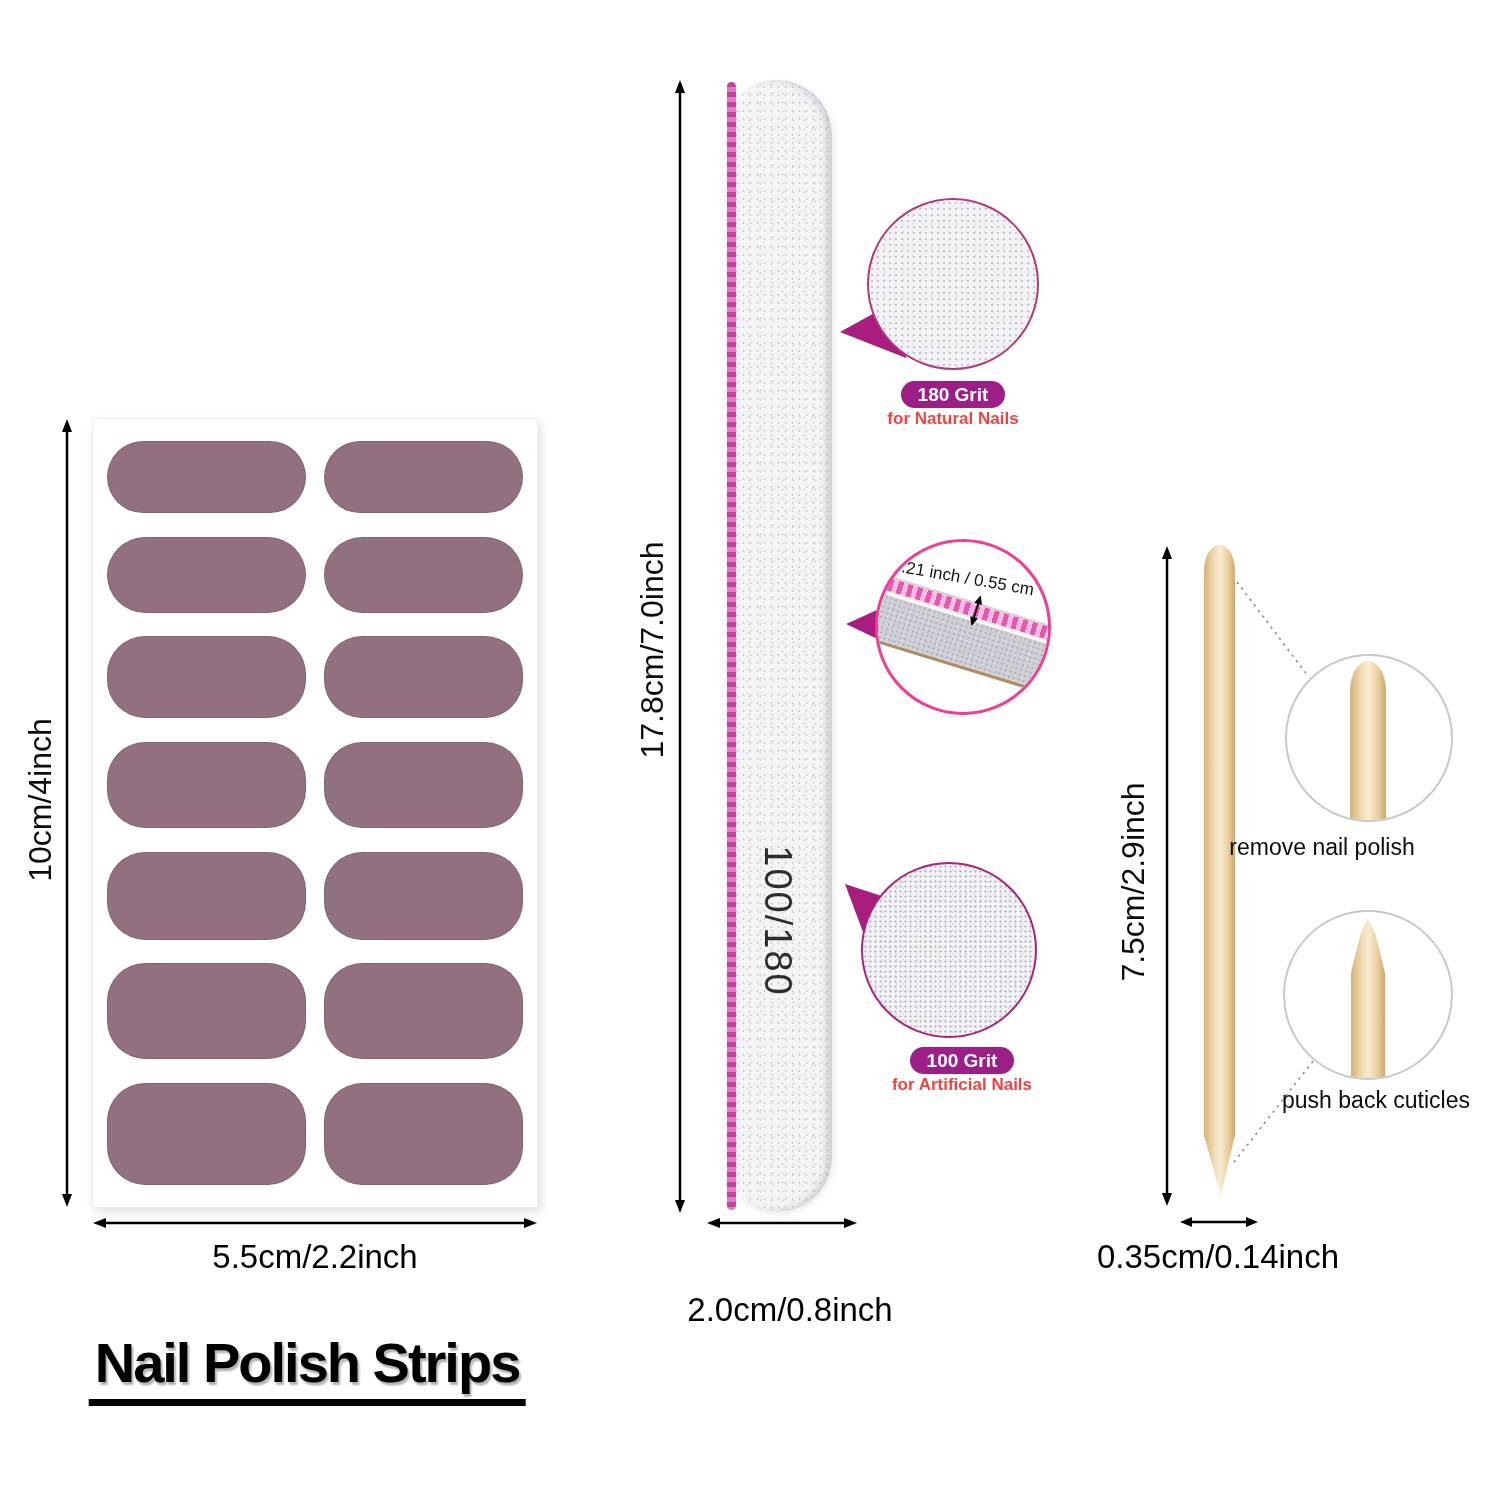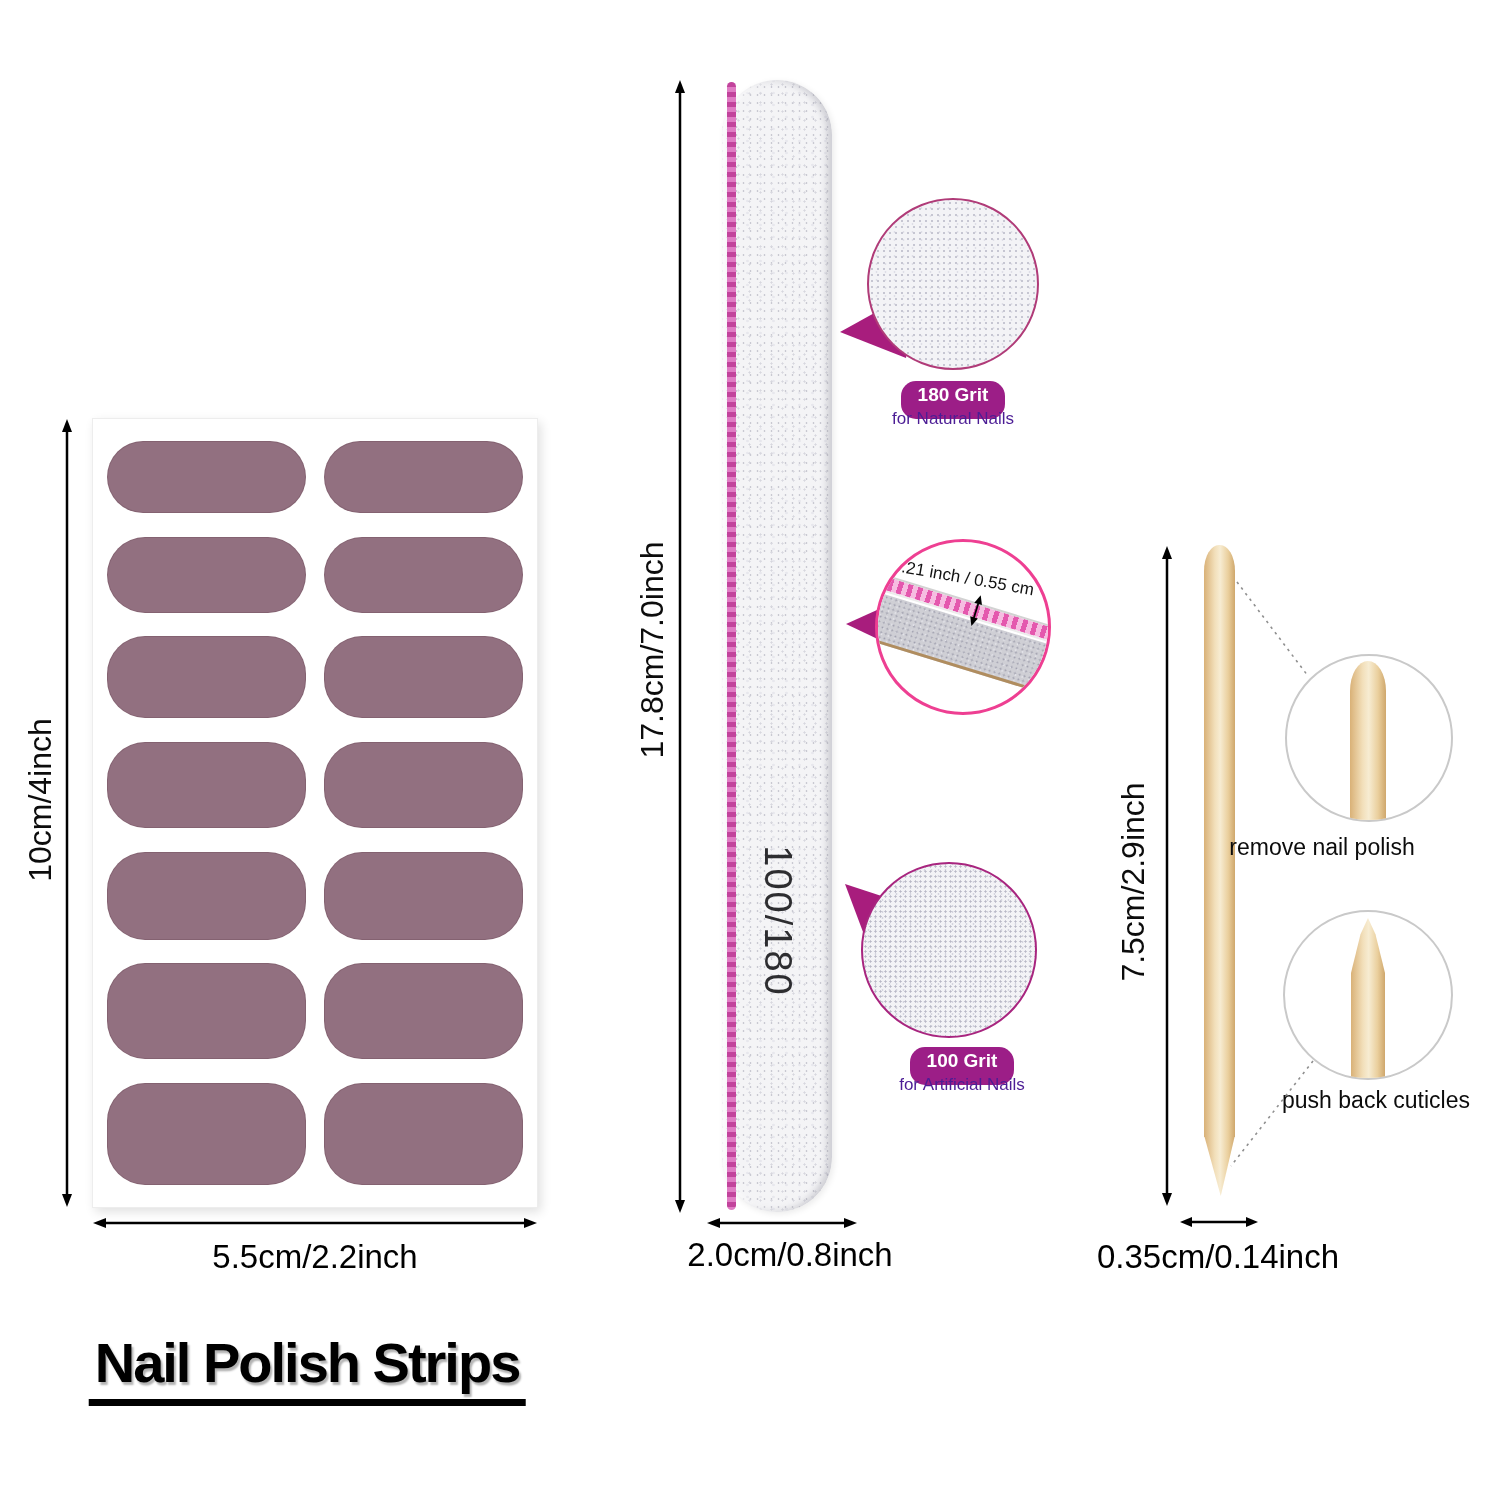--- a/index.html
+++ b/index.html
@@ -58,24 +58,24 @@
     border:2px solid #b03b78;
     background-image:radial-gradient(circle,#c6c6d2 0.8px,transparent 1.3px),radial-gradient(circle,#dedee6 0.8px,transparent 1.2px);
     background-size:6px 6px,9px 8px;background-position:0 0,3px 4px;
   }
   .grit-coarse{
     border:2px solid #a8257f;
     background-image:radial-gradient(circle,#b9b9c6 0.9px,transparent 1.3px),radial-gradient(circle,#d4d4de 0.8px,transparent 1.2px);
     background-size:5px 5px,7px 6px;background-position:0 0,2px 3px;
   }
   .pill{
-    position:absolute;height:38px;border-radius:15px;background:#9c1e87;color:#fff;
+    position:absolute;height:27px;border-radius:15px;background:#9c1e87;color:#fff;
     font-size:19px;font-weight:bold;text-align:center;line-height:27px;
   }
-  .pill-caption{position:absolute;width:160px;text-align:center;font-size:17px;font-weight:normal;color:#4c1d95;white-space:nowrap;}
+  .pill-caption{position:absolute;width:160px;text-align:center;font-size:17px;font-weight:bold;color:#ef4444;white-space:nowrap;}
 
   
   .xsec-circle{
     position:absolute;left:875px;top:539px;width:176px;height:176px;border-radius:50%;
     border:3px solid #ee3f92;background:#fff;box-sizing:border-box;overflow:hidden;
   }
   .xsec-band-wrap{position:absolute;left:-34px;top:60px;width:250px;height:84px;transform:rotate(17deg);}
   .xsec-pink{
     position:absolute;top:0;left:0;right:0;height:13px;
     background:repeating-linear-gradient(90deg,#e458ae 0 5px,#f6bce1 5px 10px);
@@ -197,21 +197,21 @@
 
   <div class="grit-circle grit-coarse" style="left:861px;top:862px;width:176px;height:176px;"></div>
   <div class="pill" style="left:910px;top:1047px;width:104px;">100 Grit</div>
   <div class="pill-caption" style="left:882px;top:1075px;">for Artificial Nails</div>
 
   <svg style="left:707px;top:1215px;" width="150" height="16">
     <line x1="11" y1="8" x2="139" y2="8" stroke="#000" stroke-width="2.5"></line>
     <polygon points="0,8 13,3 13,13" fill="#000"></polygon>
     <polygon points="150,8 137,3 137,13" fill="#000"></polygon>
   </svg>
-  <div class="dim-label" style="left:790px;top:1236px;">2.0cm/0.8inch</div>
+  <div class="dim-label" style="left:790px;top:1291px;">2.0cm/0.8inch</div>
 
 
   <svg style="left:1159px;top:546px;" width="16" height="660">
     <line x1="8" y1="11" x2="8" y2="649" stroke="#000" stroke-width="2.5"></line>
     <polygon points="8,0 3,13 13,13" fill="#000"></polygon>
     <polygon points="8,660 3,647 13,647" fill="#000"></polygon>
   </svg>
   <div class="vlabel" style="left:1133px;top:882px;">7.5cm/2.9inch</div>
 
   <div class="stick-shaft wood"></div>

